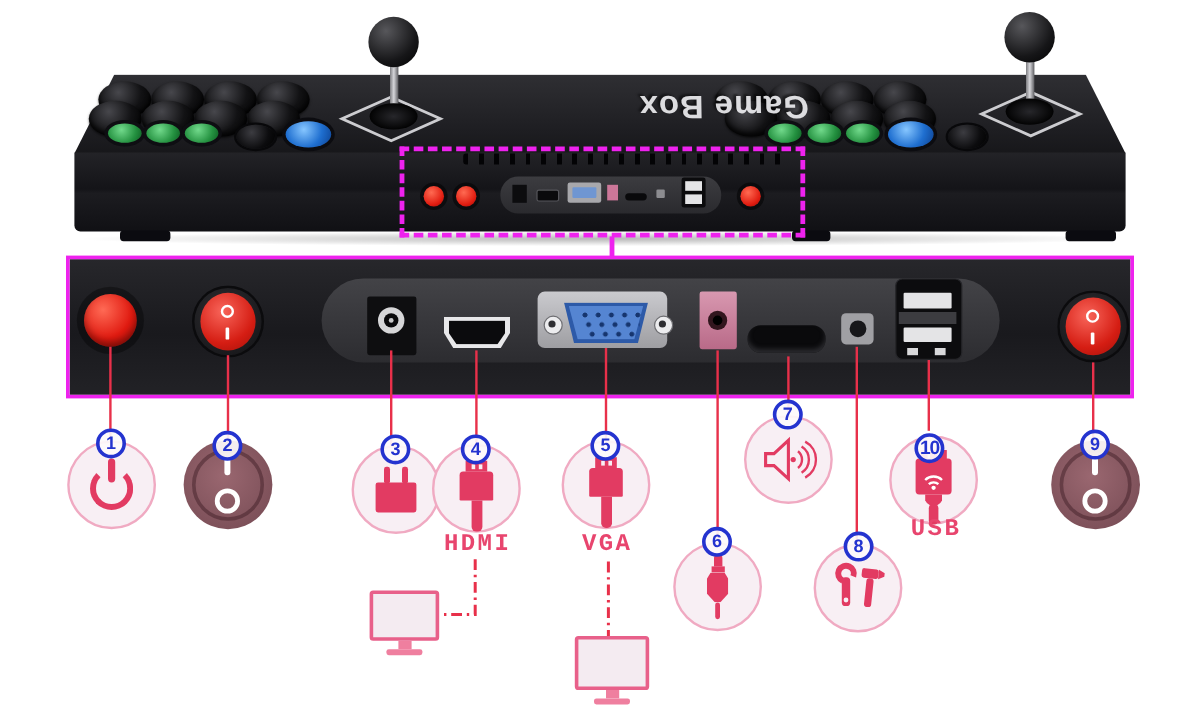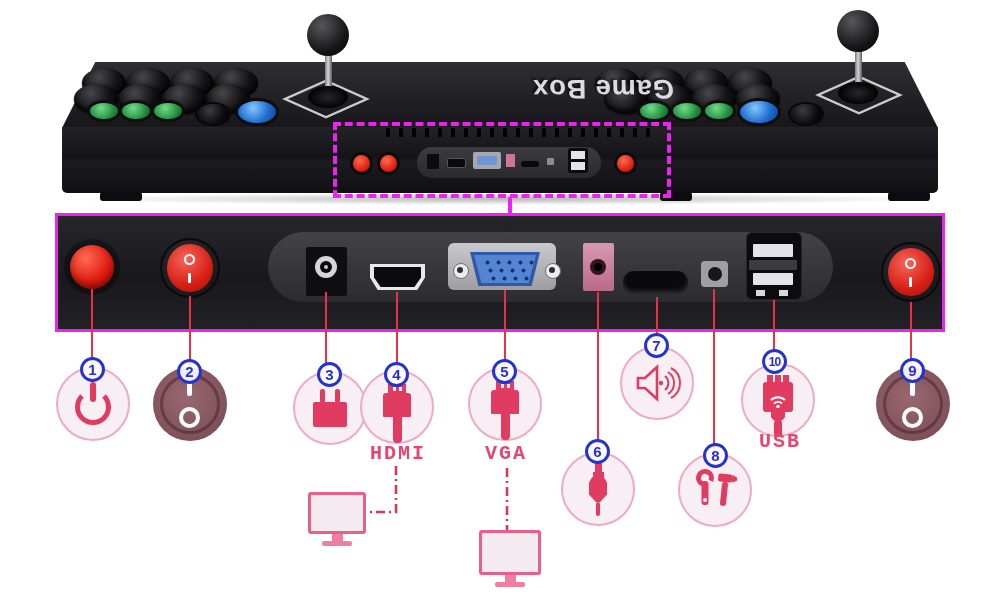--- a/index.html
+++ b/index.html
@@ -345,21 +345,21 @@
 
   <div class="badge" style="left:80px;top:357px;">1</div>
   <div class="badge" style="left:177px;top:359px;">2</div>
   <div class="badge" style="left:317px;top:362px;">3</div>
   <div class="badge" style="left:384px;top:362px;">4</div>
   <div class="badge" style="left:492px;top:359px;">5</div>
   <div class="badge" style="left:585px;top:439px;">6</div>
   <div class="badge" style="left:644px;top:333px;">7</div>
   <div class="badge" style="left:703px;top:443px;">8</div>
   <div class="badge" style="left:900px;top:358px;">9</div>
-  <div class="badge" style="left:762px;top:349px;font-size:12px;letter-spacing:-1px;">10</div>
+  <div class="badge" style="left:762px;top:361px;font-size:16px;letter-spacing:-1px;">10</div>
 
   <div class="portlabel" style="left:356px;top:442px;">HDMI</div>
   <div class="portlabel" style="left:464px;top:442px;">VGA</div>
   <div class="portlabel" style="left:738px;top:430px;">USB</div>
 
   <div class="monitor" style="left:308px;top:492px;">
     <div class="scr" style="width:58px;height:42px;"></div>
     <div class="neck"></div>
     <div class="base"></div>
   </div>

